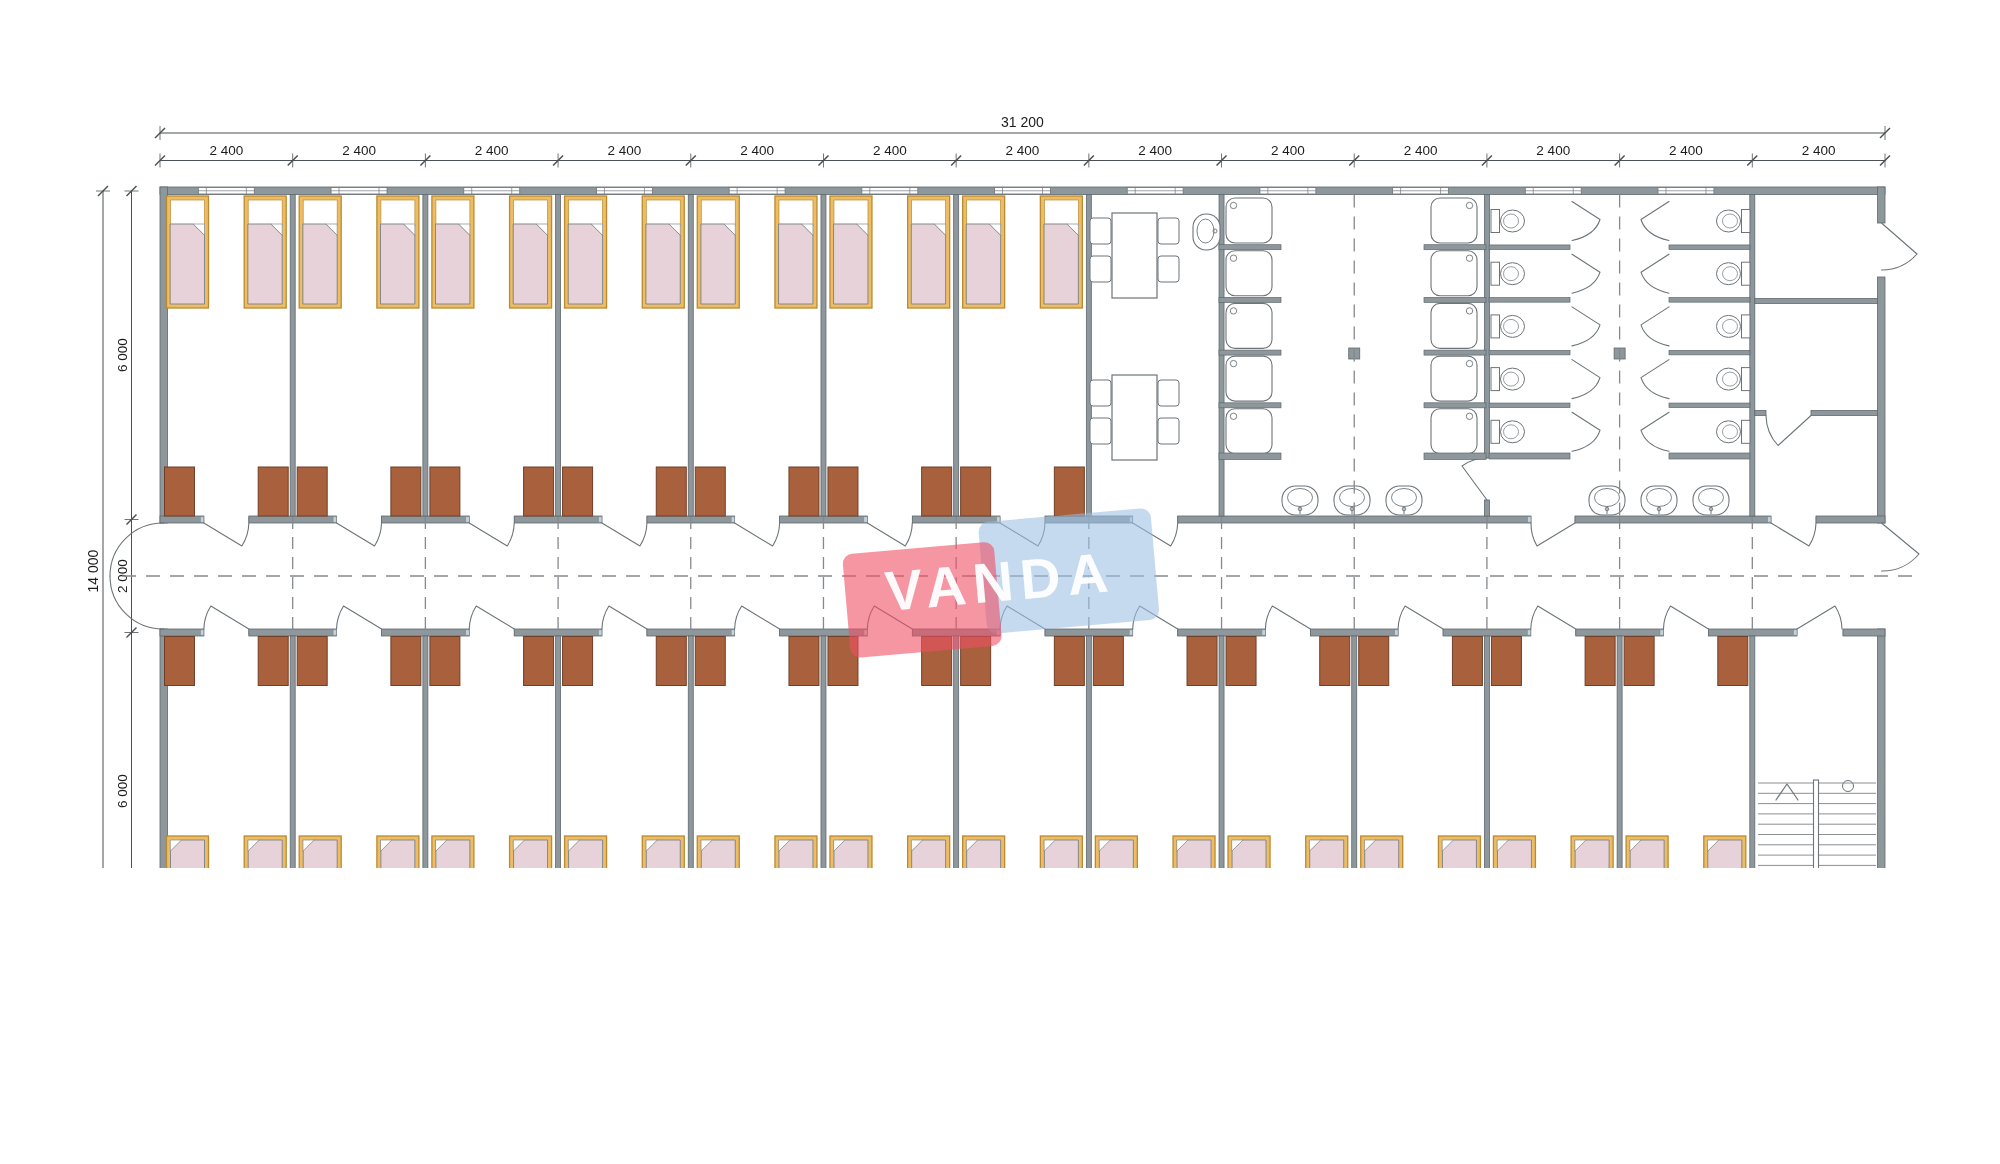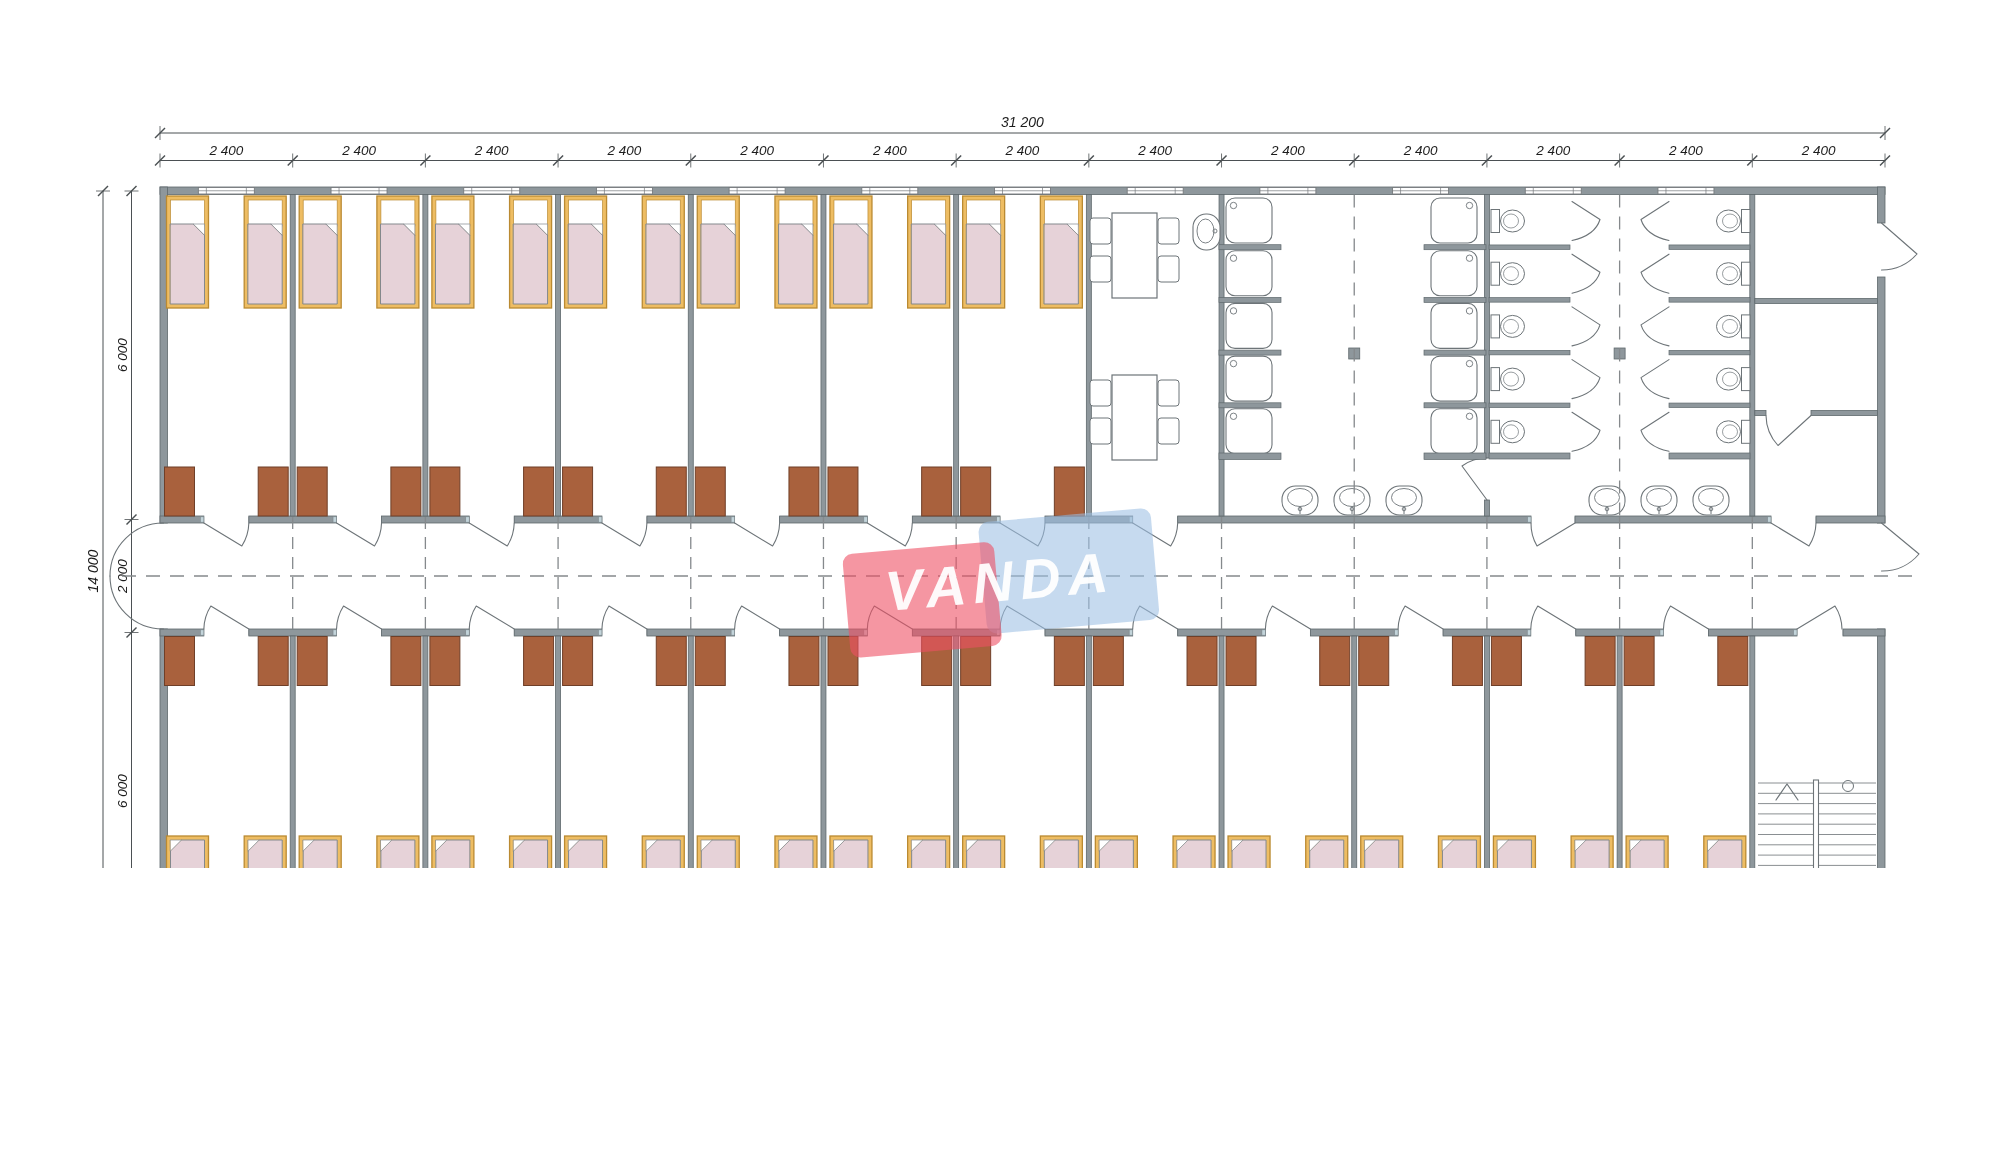--- a/index.html
+++ b/index.html
@@ -1,17 +1,17 @@
 <!DOCTYPE html>
 <html><head>
 <meta charset="utf-8">
 <style>
   html,body{margin:0;padding:0;background:#ffffff;}
   #stage{position:relative;width:2000px;height:868px;background:#ffffff;overflow:hidden;
-         font-family:"Liberation Sans", sans-serif;font-style:italic;}
+         font-family:"Liberation Sans", sans-serif;}
   svg text{font-family:"Liberation Sans", sans-serif;}
 </style>
 </head>
 <body>
 
 <div id="stage">
   <svg id="plan" width="2000" height="1164" viewBox="0 0 2000 1164">
       <line x1="160" y1="133" x2="1885" y2="133" stroke="#4b5053" stroke-width="1"></line>
       <line x1="160" y1="126" x2="160" y2="140" stroke="#4b5053" stroke-width="0.8"></line>
       <line x1="155" y1="138" x2="165" y2="128" stroke="#4b5053" stroke-width="1.5"></line>

